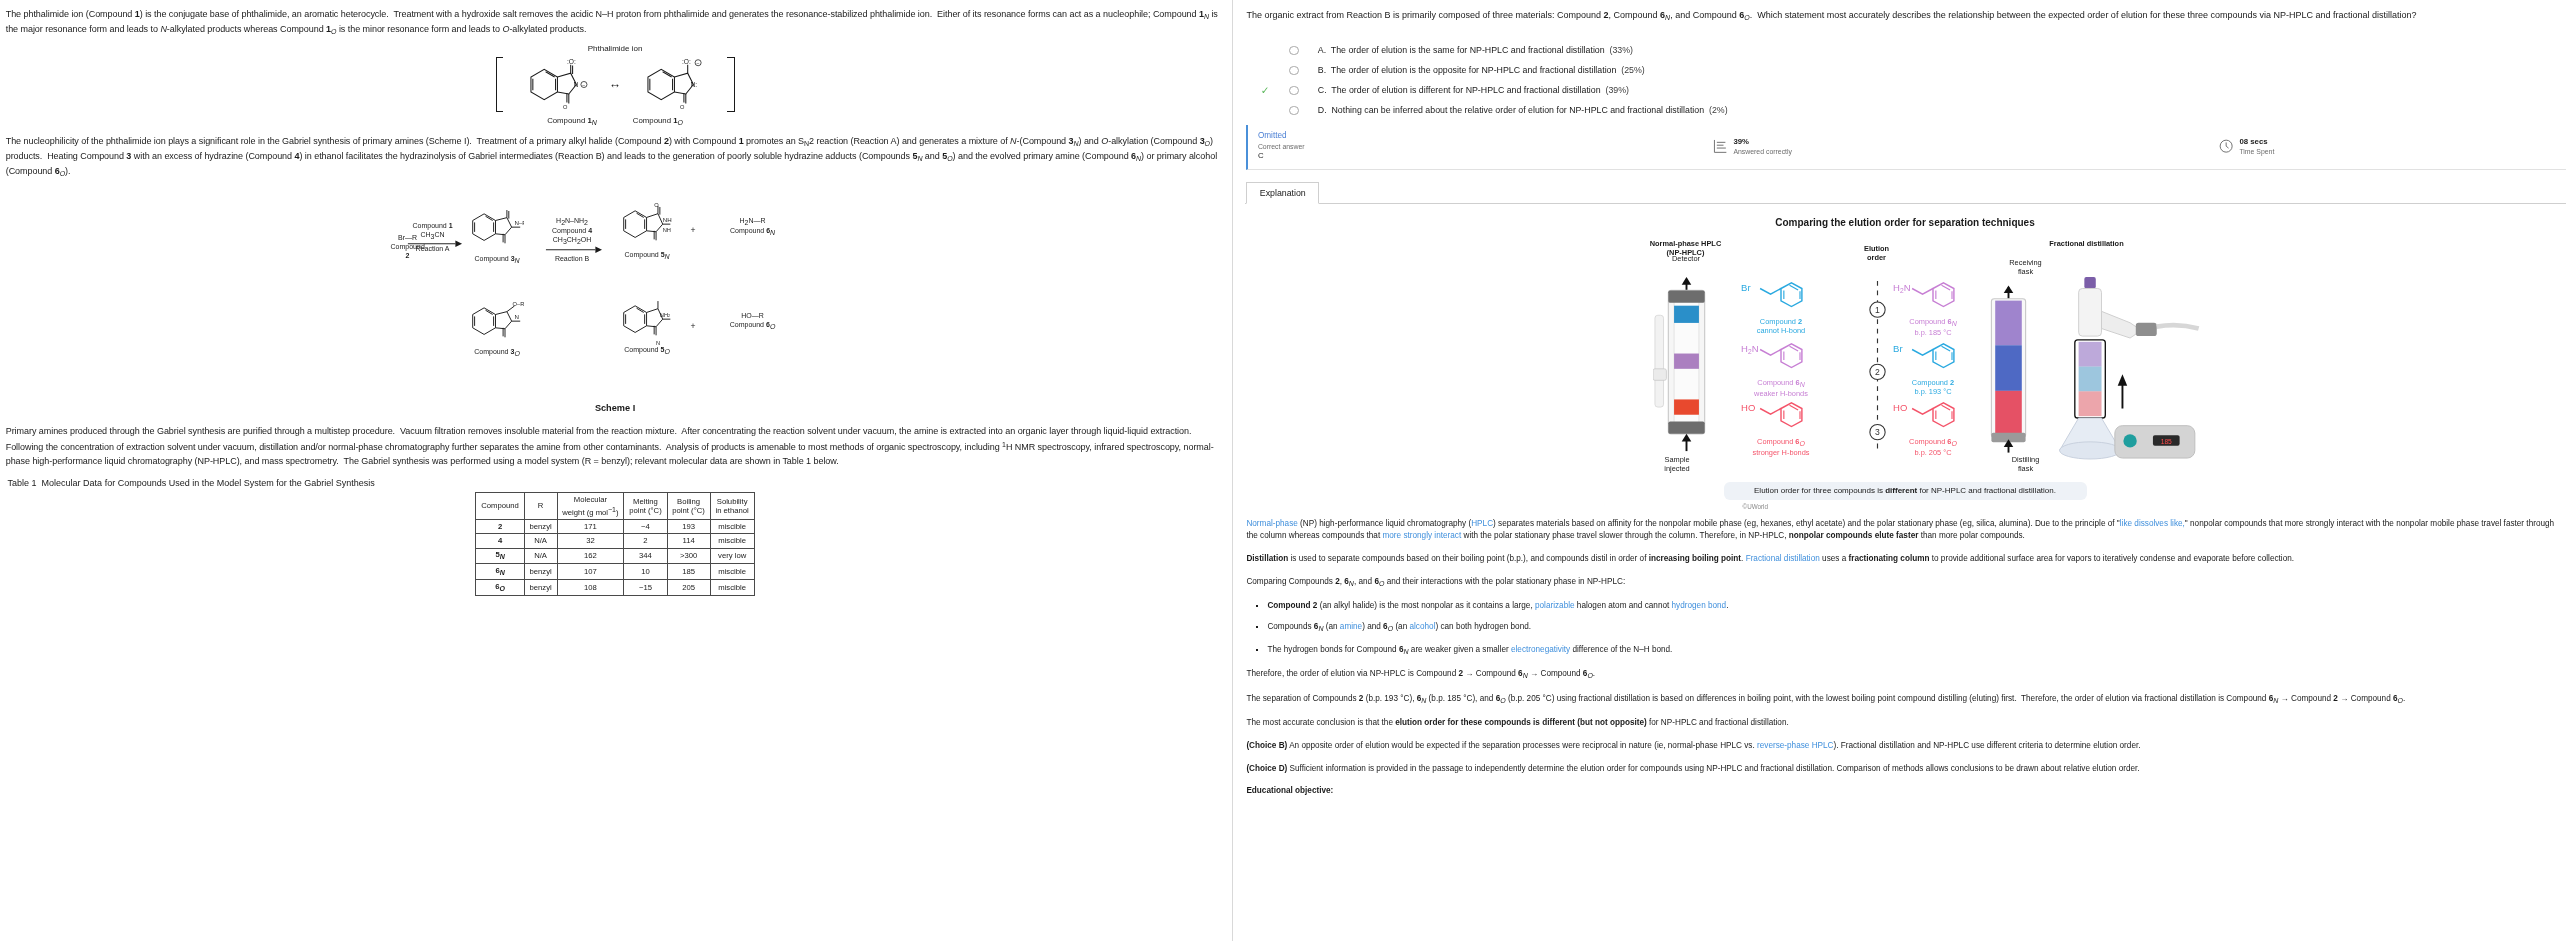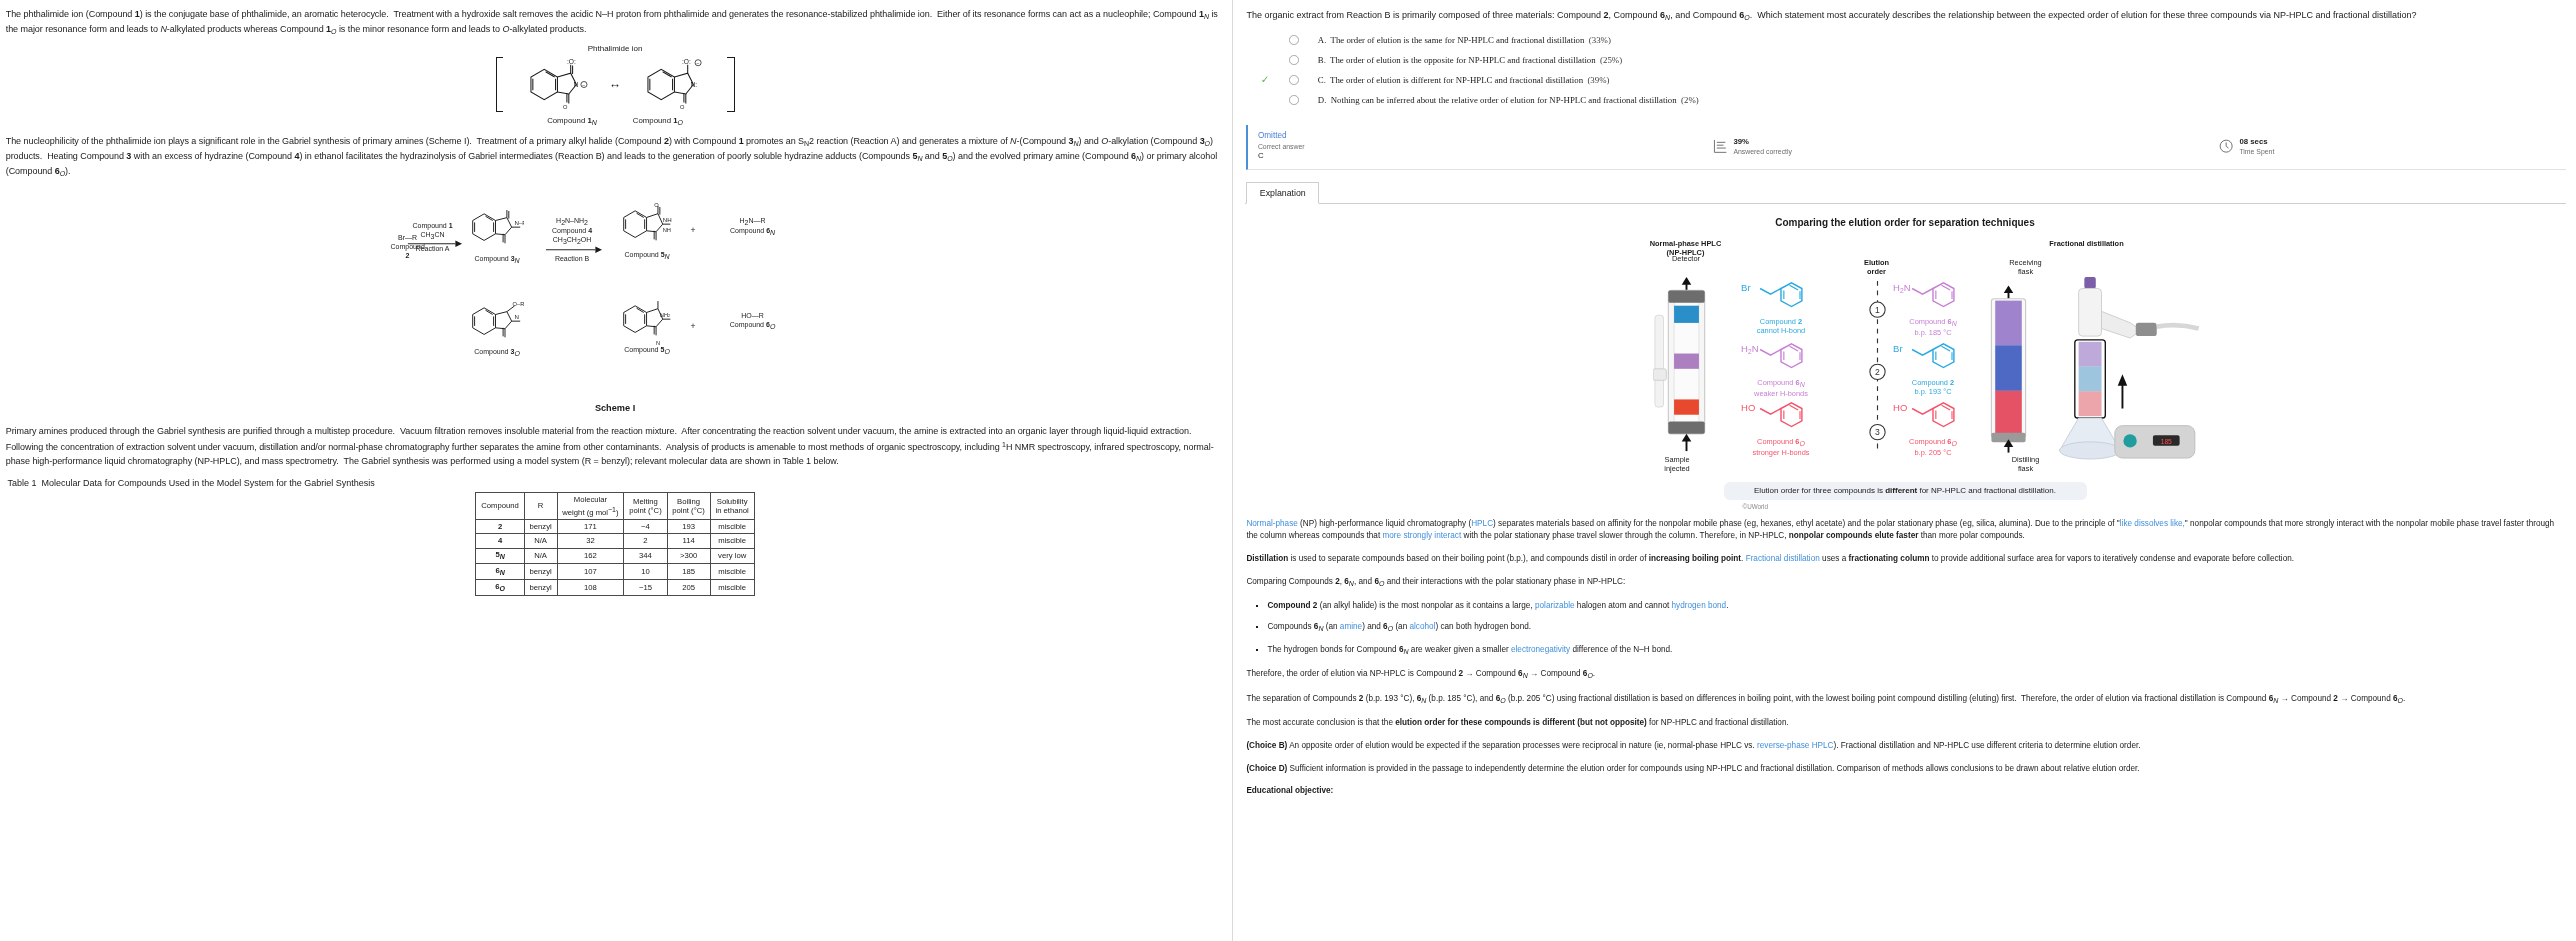--- a/index.html
+++ b/index.html
@@ -85,22 +85,22 @@
     width: 1342px; height: 941px;
     padding: 5.7px 9.5px 0 11.5px;
     overflow: hidden;
     position: relative;
   }
   .q-stem {
     font-size: 9px; line-height: 13.4px; margin: 2.9px 0 11.5px 1.9px;
   }
   .choices { margin: 0 0 9.5px 15.3px; }
   .choice-row {
-    display: flex; align-items: flex-start; gap: 19px;
-    height: 20px; font-size: 8.8px; font-family: Liberation Serif, serif;
+    display: flex; align-items: flex-end; gap: 19px;
+    height: 20px; font-size: 8.8px;
   }
   .check-slot { width: 10.5px; text-align: center; color: #5bb75b; font-size: 10.5px; line-height: 1; }
   .radio {
     width: 9.5px; height: 9.5px; border: 1px solid #a8a8a8;
     border-radius: 50%; background: #fff; flex: none;
   }
   .choice-txt { color: #1a1a1a; }
   .pct { color: #3c3c3c; }
 
   
@@ -456,21 +456,21 @@
         <div class="fig-title">Comparing the elution order for separation techniques</div>
 
         <div class="fig-body">
 
           <div class="ftxt b" style="left:0px; top:1.9px; width:172px;">
             <span>Normal-phase HPLC</span><br><span>(NP-HPLC)</span>
           </div>
           <div class="ftxt b" style="left:401px; top:1.9px; width:172px;">Fractional distillation</div>
 
           <div class="ftxt" style="left:34px; top:17px; width:105px;">Detector</div>
-          <div class="ftxt b" style="left:237px; top:21px; width:80px;">
+          <div class="ftxt b" style="left:237px; top:7px; width:80px;">
             <span>Elution</span><br><span>order</span>
           </div>
           <div class="ftxt" style="left:382px; top:21px; width:88px;">
             <span>Receiving</span><br><span>flask</span>
           </div>
           <div class="ftxt" style="left:25px; top:218px; width:105px;">
             <span>Sample</span><br><span>injected</span>
           </div>
           <div class="ftxt" style="left:380px; top:218px; width:92px;">
             <span>Distilling</span><br><span>flask</span>

